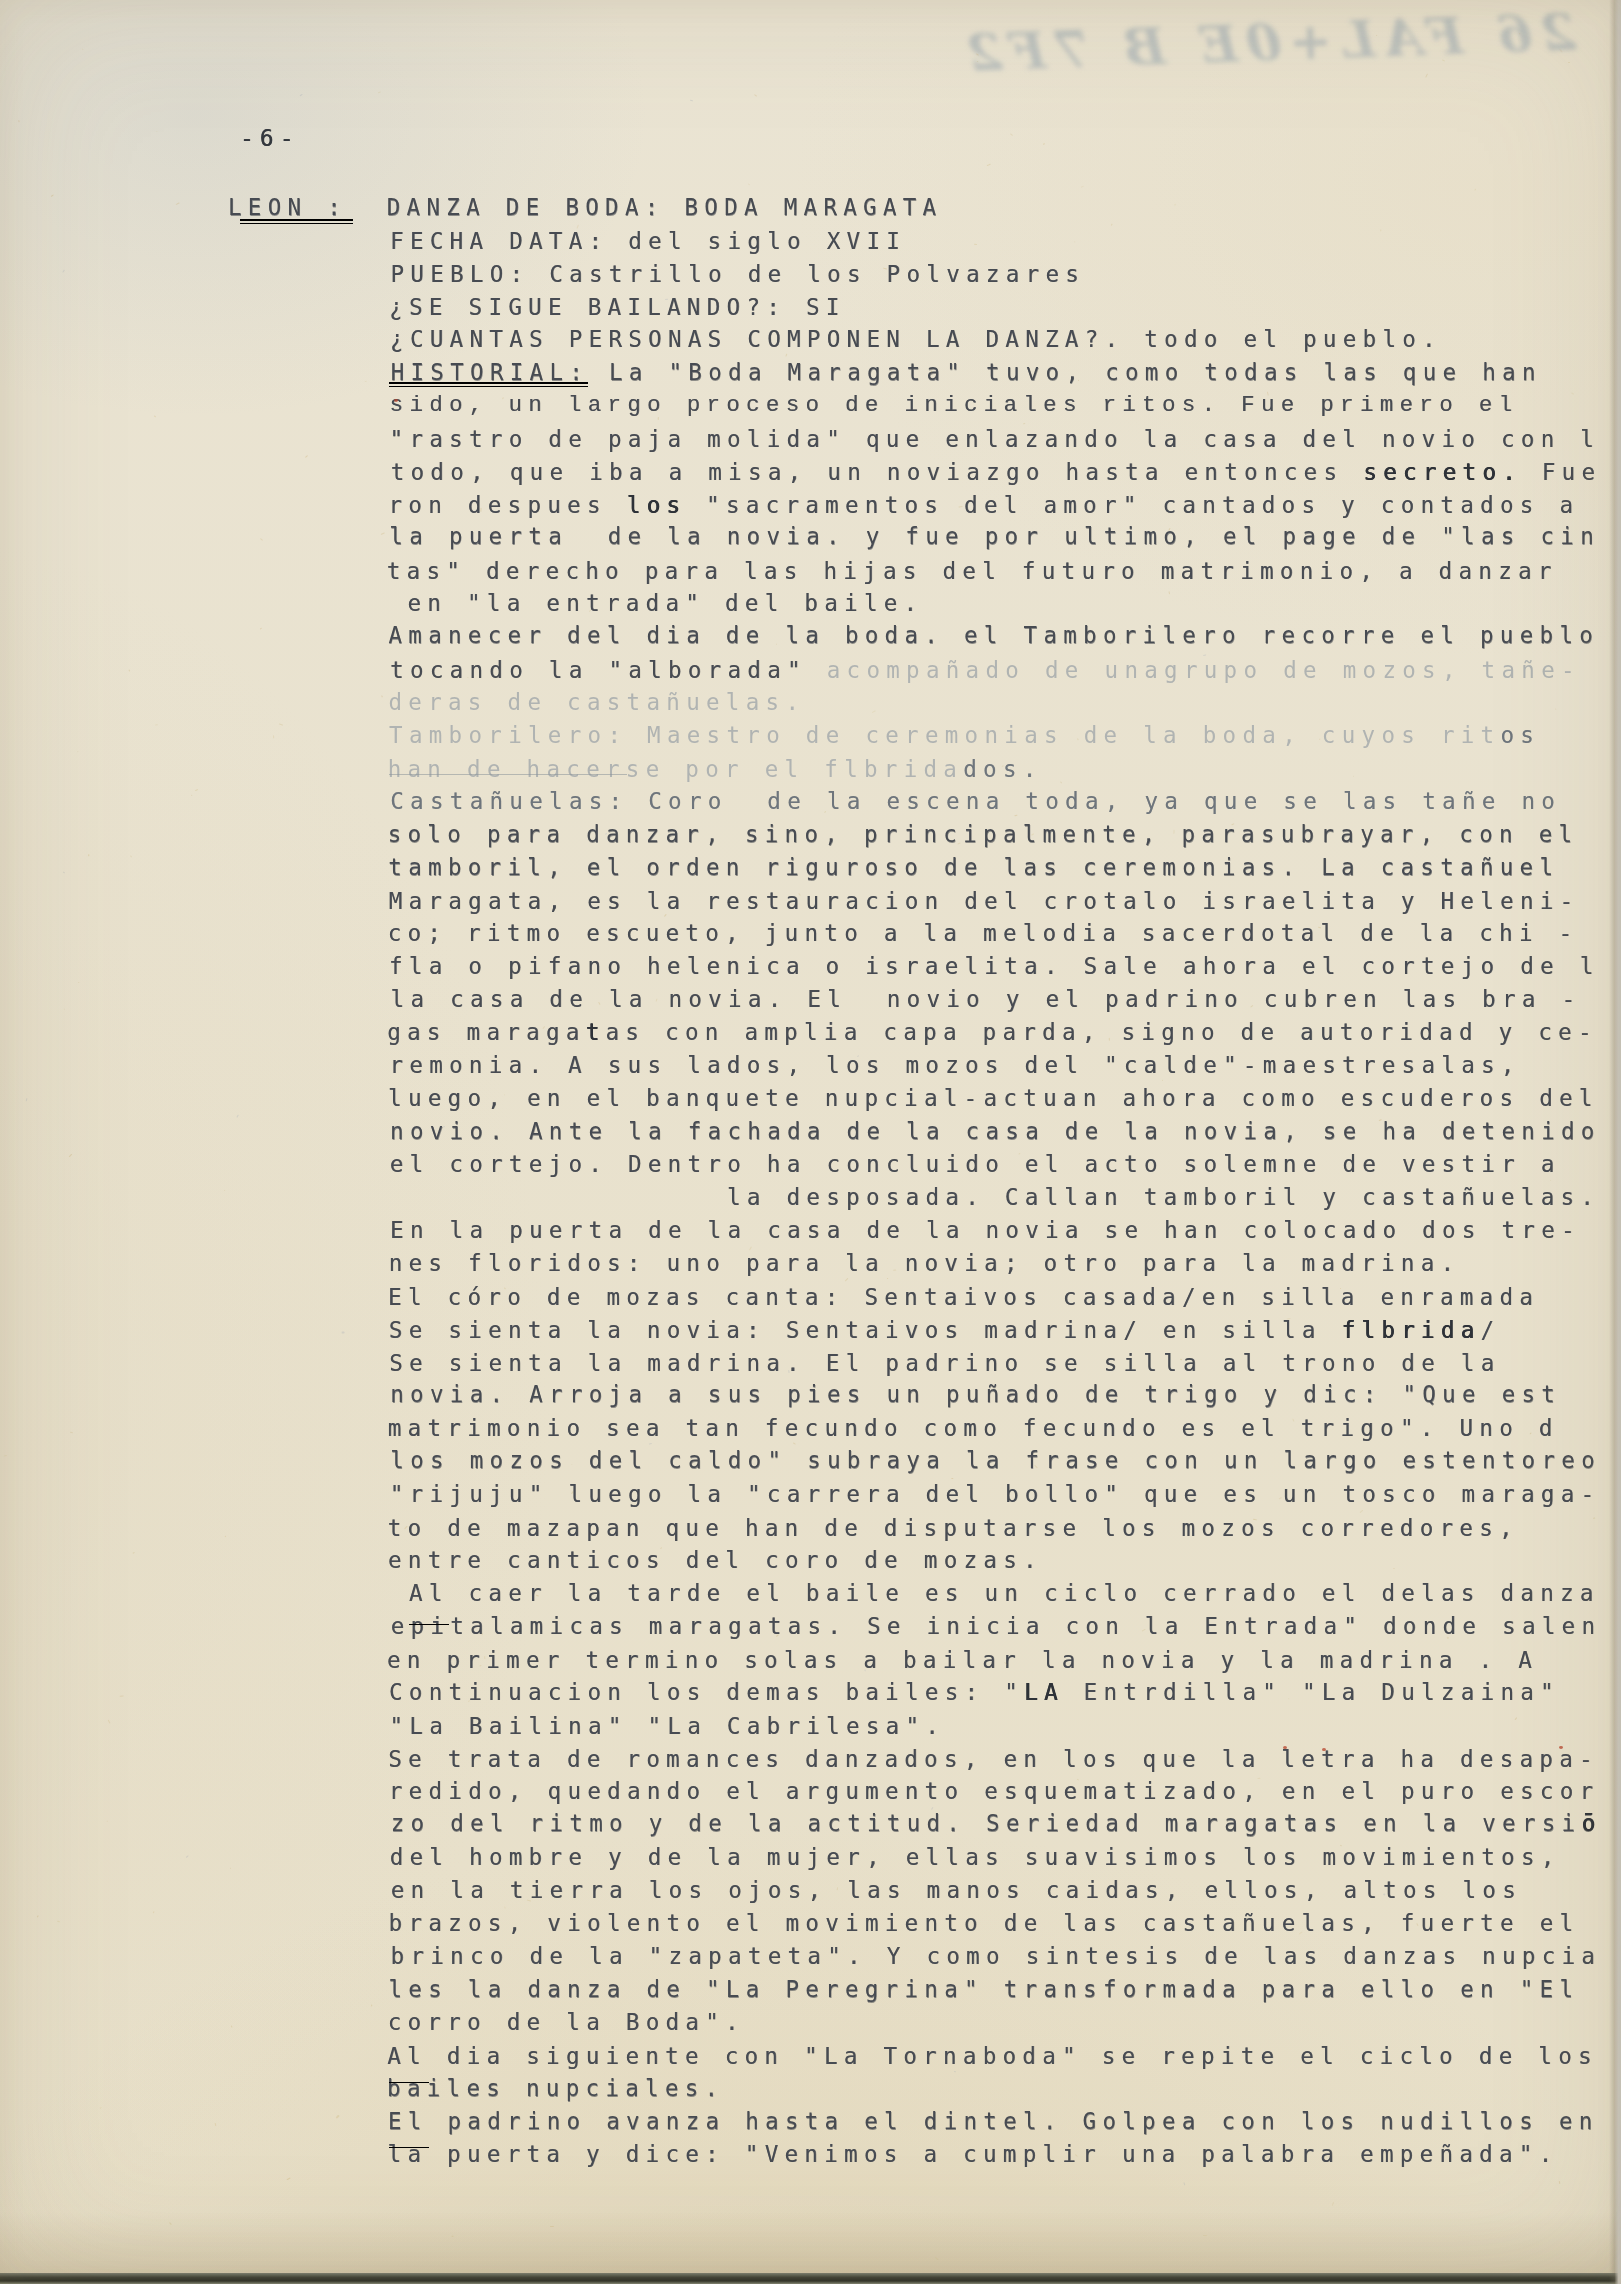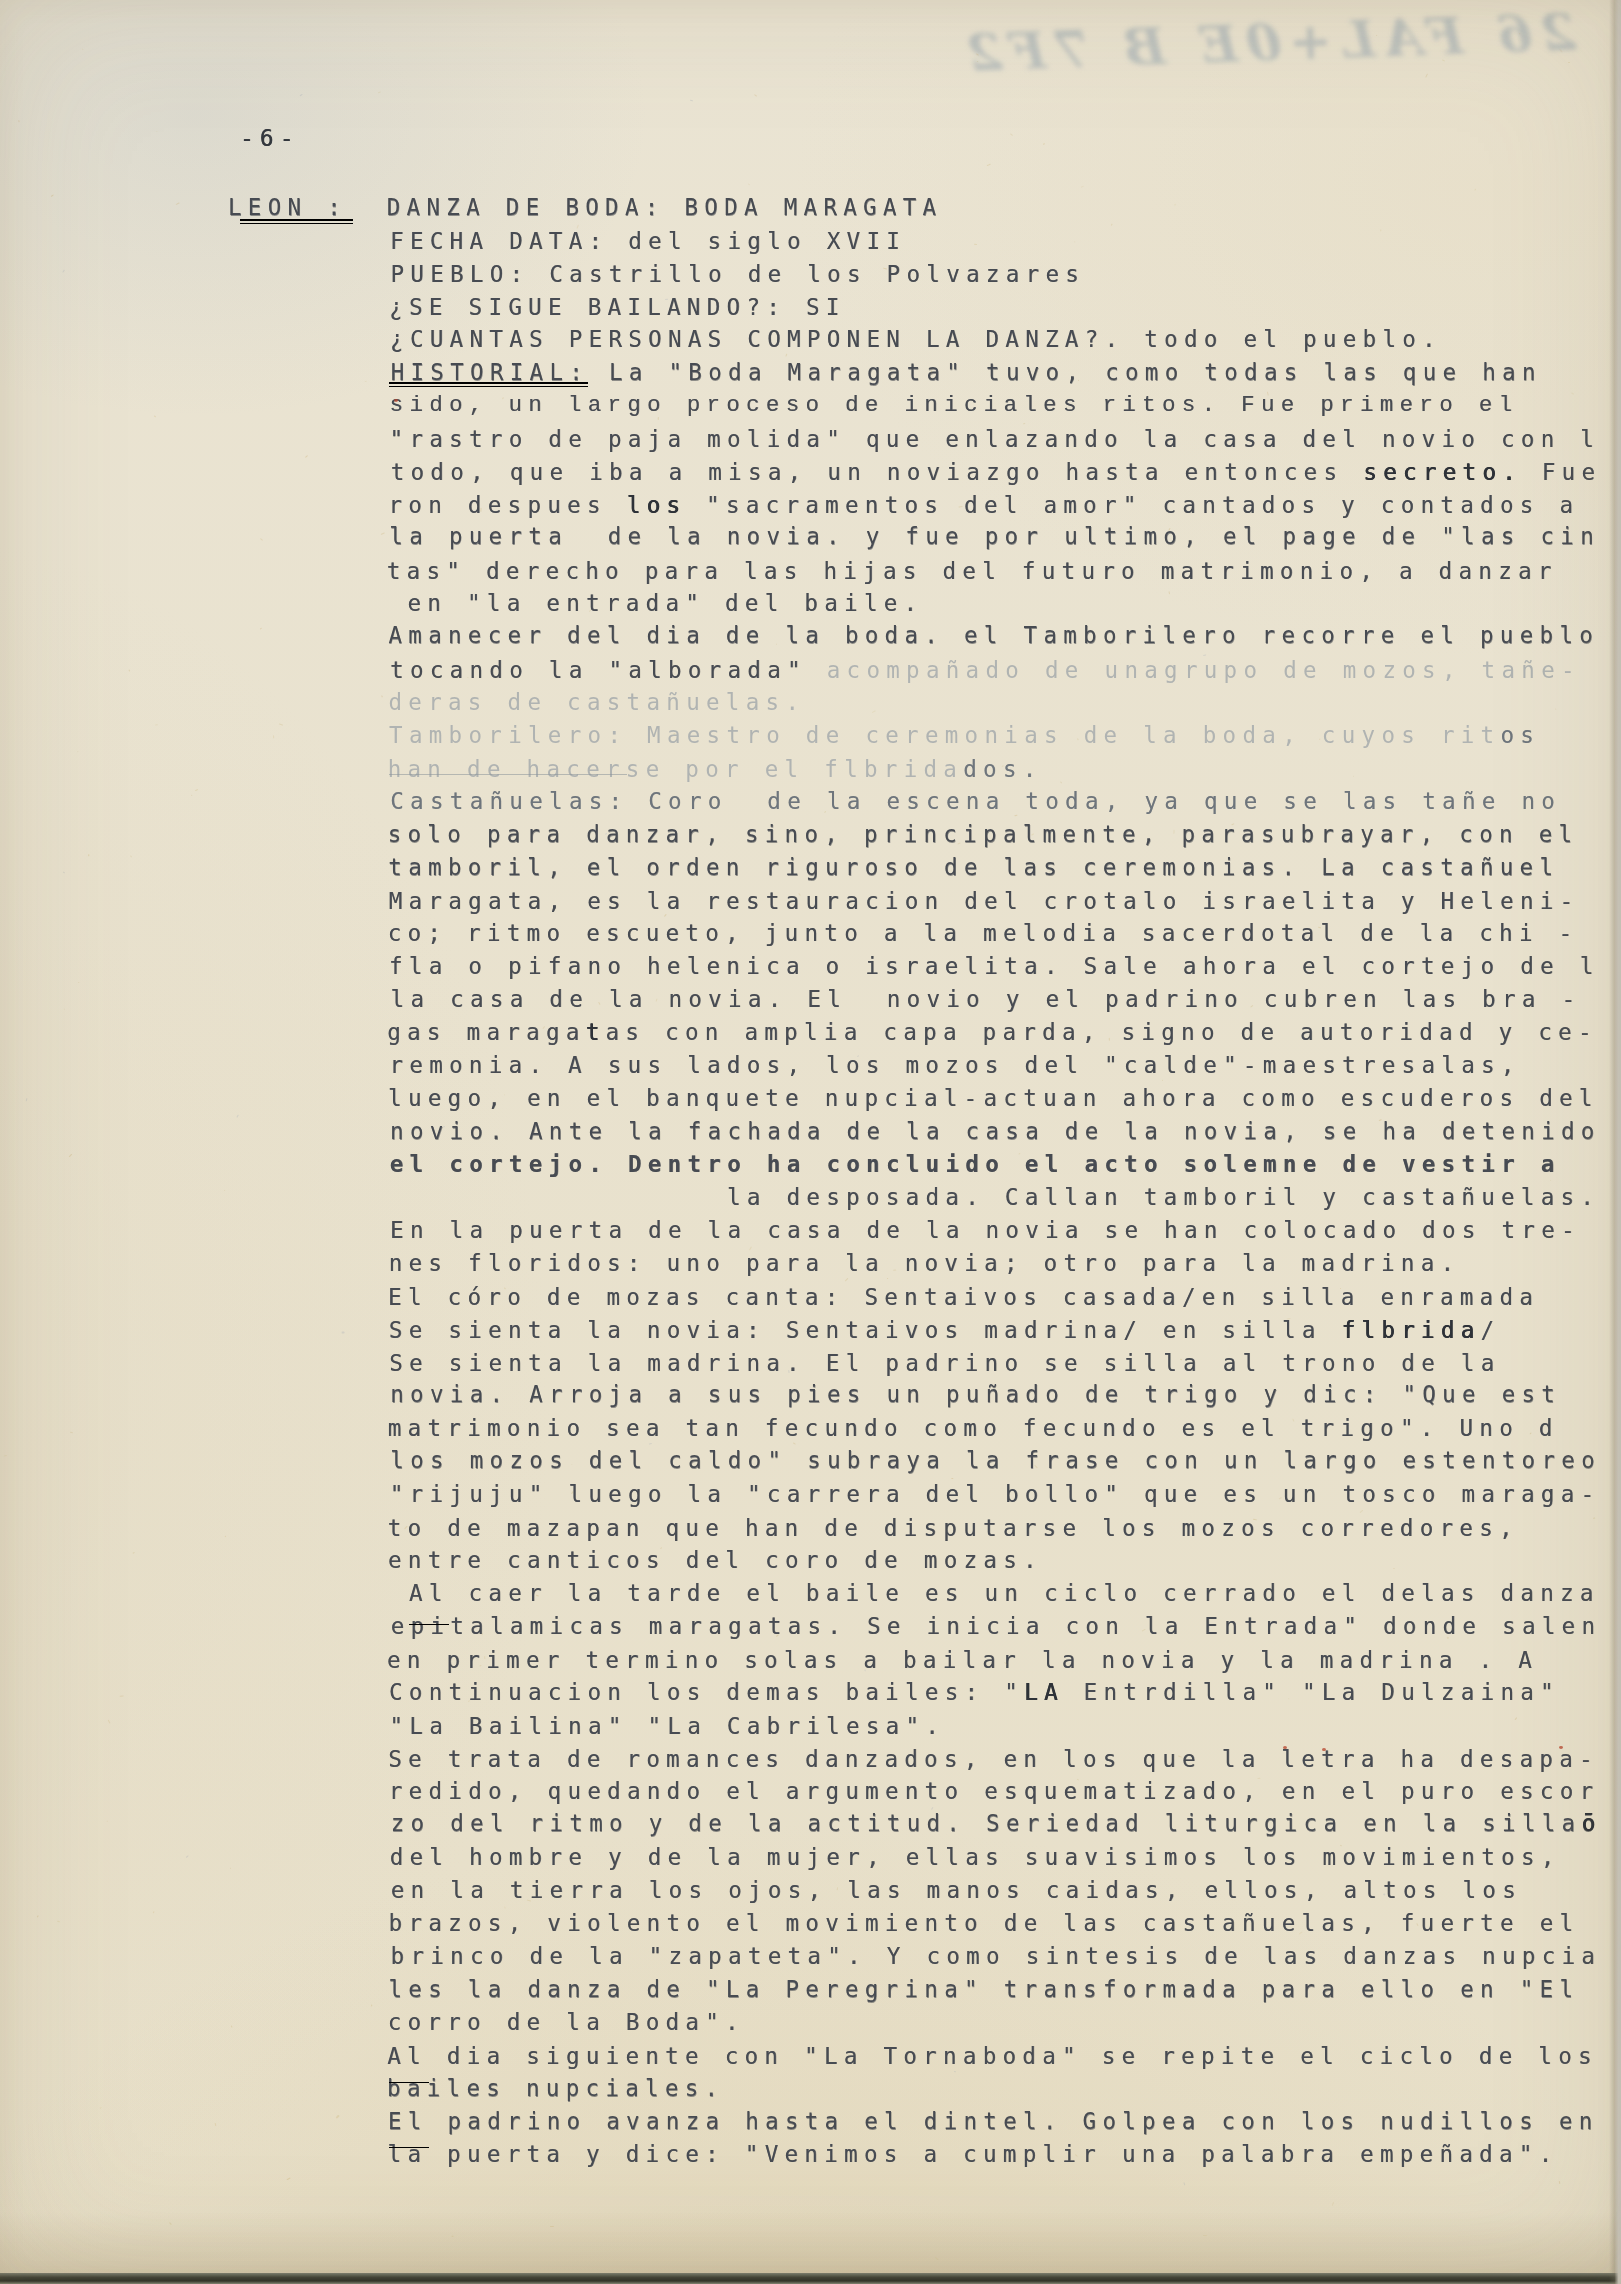--- a/index.html
+++ b/index.html
@@ -94,41 +94,41 @@
       <div class="line" style="transform: translate(-1.1px, 0.4px);"><span>        solo para danzar, sino, principalmente, parasubrayar, con el</span></div>
       <div class="line" style="transform: translate(-0.4px, 0.4px);"><span>        tamboril, el orden riguroso de las ceremonias. La castañuel</span></div>
       <div class="line" style="transform: translate(-0.1px, 0.6px);"><span>        Maragata, es la restauracion del crotalo israelita y Heleni-</span></div>
       <div class="line" style="transform: translate(-1.1px, 0px);"><span>        co; ritmo escueto, junto a la melodia sacerdotal de la chi -</span></div>
       <div class="line" style="transform: translate(0.2px, 0.2px);"><span>        fla o pifano helenica o israelita. Sale ahora el cortejo de l</span></div>
       <div class="line" style="transform: translate(1.8px, -0.4px);"><span>        la casa de la novia. El  novio y el padrino cubren las bra -</span></div>
       <div class="line" style="transform: translate(-1.6px, 0.1px);"><span>        gas maraga</span><span class="b">t</span><span>as con amplia capa parda, signo de autoridad y ce-</span></div>
       <div class="line" style="transform: translate(0.7px, -0.5px);"><span>        remonia. A sus lados, los mozos del "calde"-maestresalas,</span></div>
       <div class="line" style="transform: translate(-0.7px, 0.2px);"><span>        luego, en el banquete nupcial-actuan ahora como escuderos del</span></div>
       <div class="line" style="transform: translate(1.3px, 0.4px);"><span>        novio. Ante la fachada de la casa de la novia, se ha detenido</span></div>
-      <div class="line" style="transform: translate(1px, 0.1px); font-weight: bold;"><span>        el cortejo. Dentro ha concluido el acto solemne de vestir a</span></div>
+      <div class="line" style="transform: translate(1px, 0.1px);"><span>        el cortejo. Dentro ha concluido el acto solemne de vestir a</span></div>
       <div class="line" style="transform: translate(0.8px, -0.5px); text-align: right;"><span>        la desposada. Callan tamboril y castañuelas.</span></div>
       <div class="line" style="transform: translate(1.3px, -0.1px);"><span>        En la puerta de la casa de la novia se han colocado dos tre-</span></div>
       <div class="line" style="transform: translate(-0.1px, -0.5px);"><span>        nes floridos: uno para la novia; otro para la madrina.</span></div>
       <div class="line" style="transform: translate(-0.7px, 0.7px);"><span>        El córo de mozas canta: Sentaivos casada/en silla enramada</span></div>
       <div class="line" style="transform: translate(0.05px, 0.7px);"><span>        Se sienta la novia: Sentaivos madrina/ en silla </span><span class="b">flbrida</span><span>/</span></div>
       <div class="line" style="transform: translate(0.4px, 0.5px);"><span>        Se sienta la madrina. El padrino se silla al trono de la</span></div>
       <div class="line" style="transform: translate(1.5px, -0.7px);"><span>        novia. Arroja a sus pies un puñado de trigo y dic: "Que est</span></div>
       <div class="line" style="transform: translate(-1px, 0.2px);"><span>        matrimonio sea tan fecundo como fecundo es el trigo". Uno d</span></div>
       <div class="line" style="transform: translate(1.6px, -0.7px);"><span>        los mozos del caldo" subraya la frase con un largo estentoreo</span></div>
       <div class="line" style="transform: translate(1px, 0.2px);"><span>        "rijuju" luego la "carrera del bollo" que es un tosco maraga-</span></div>
       <div class="line" style="transform: translate(-1.1px, 0.6px);"><span>        to de mazapan que han de disputarse los mozos corredores,</span></div>
       <div class="line" style="transform: translate(-0.8px, -0.4px);"><span>        entre canticos del coro de mozas.</span></div>
       <div class="line" style="transform: translate(0.3px, -0.1px);"><span>         Al caer la tarde el baile es un ciclo cerrado el delas danza</span></div>
       <div class="line" style="transform: translate(1.9px, 0.1px);"><span>        epitalamicas maragatas. Se inicia con la Entrada" donde salen</span></div>
       <div class="line" style="transform: translate(-1.8px, 0.7px);"><span>        en primer termino solas a bailar la novia y la madrina . A</span></div>
       <div class="line" style="transform: translate(0.2px, 0.2px);"><span>        Continuacion los demas bailes: "</span><span class="b">LA</span><span> Entrdilla" "La Dulzaina"</span></div>
       <div class="line" style="transform: translate(0.7px, 0.7px);"><span>        "La Bailina" "La Cabrilesa".</span></div>
       <div class="line" style="transform: translate(-0.5px, 0.6px);"><span>        Se trata de romances danzados, en los que la letra ha desapa-</span></div>
       <div class="line" style="transform: translate(0px, -0.1px);"><span>        redido, quedando el argumento esquematizado, en el puro escor</span></div>
-      <div class="line" style="transform: translate(1.9px, -0.6px);"><span>        zo del ritmo y de la actitud. Seriedad liturgica en la silla</span><span class="b">ō</span></div>
+      <div class="line" style="transform: translate(1.9px, -0.6px);"><span>        zo del ritmo y de la actitud. Seriedad maragatas en la versi</span><span class="b">ō</span></div>
       <div class="line" style="transform: translate(0.9px, -0.2px);"><span>        del hombre y de la mujer, ellas suavisimos los movimientos,</span></div>
       <div class="line" style="transform: translate(2px, -0.1px);"><span>        en la tierra los ojos, las manos caidas, ellos, altos los</span></div>
       <div class="line" style="transform: translate(-0.2px, -0.1px);"><span>        brazos, violento el movimiento de las castañuelas, fuerte el</span></div>
       <div class="line" style="transform: translate(1.8px, -0.05px);"><span>        brinco de la "zapateta". Y como sintesis de las danzas nupcia</span></div>
       <div class="line" style="transform: translate(-0.3px, 0.3px);"><span>        les la danza de "La Peregrina" transformada para ello en "El</span></div>
       <div class="line" style="transform: translate(-1.1px, 0.1px);"><span>        corro de la Boda".</span></div>
       <div class="line" style="transform: translate(-1.5px, 0.6px);"><span>        Al dia siguiente con "La Tornaboda" se repite el ciclo de los</span></div>
       <div class="line" style="transform: translate(-1.7px, 0.4px);"><span>        bailes nupciales.</span></div>
       <div class="line" style="transform: translate(-0.8px, 0.3px);"><span>        El padrino avanza hasta el dintel. Golpea con los nudillos en</span></div>
       <div class="line" style="transform: translate(-1.2px, 0.1px);"><span>        la puerta y dice: "Venimos a cumplir una palabra empeñada".</span></div>

